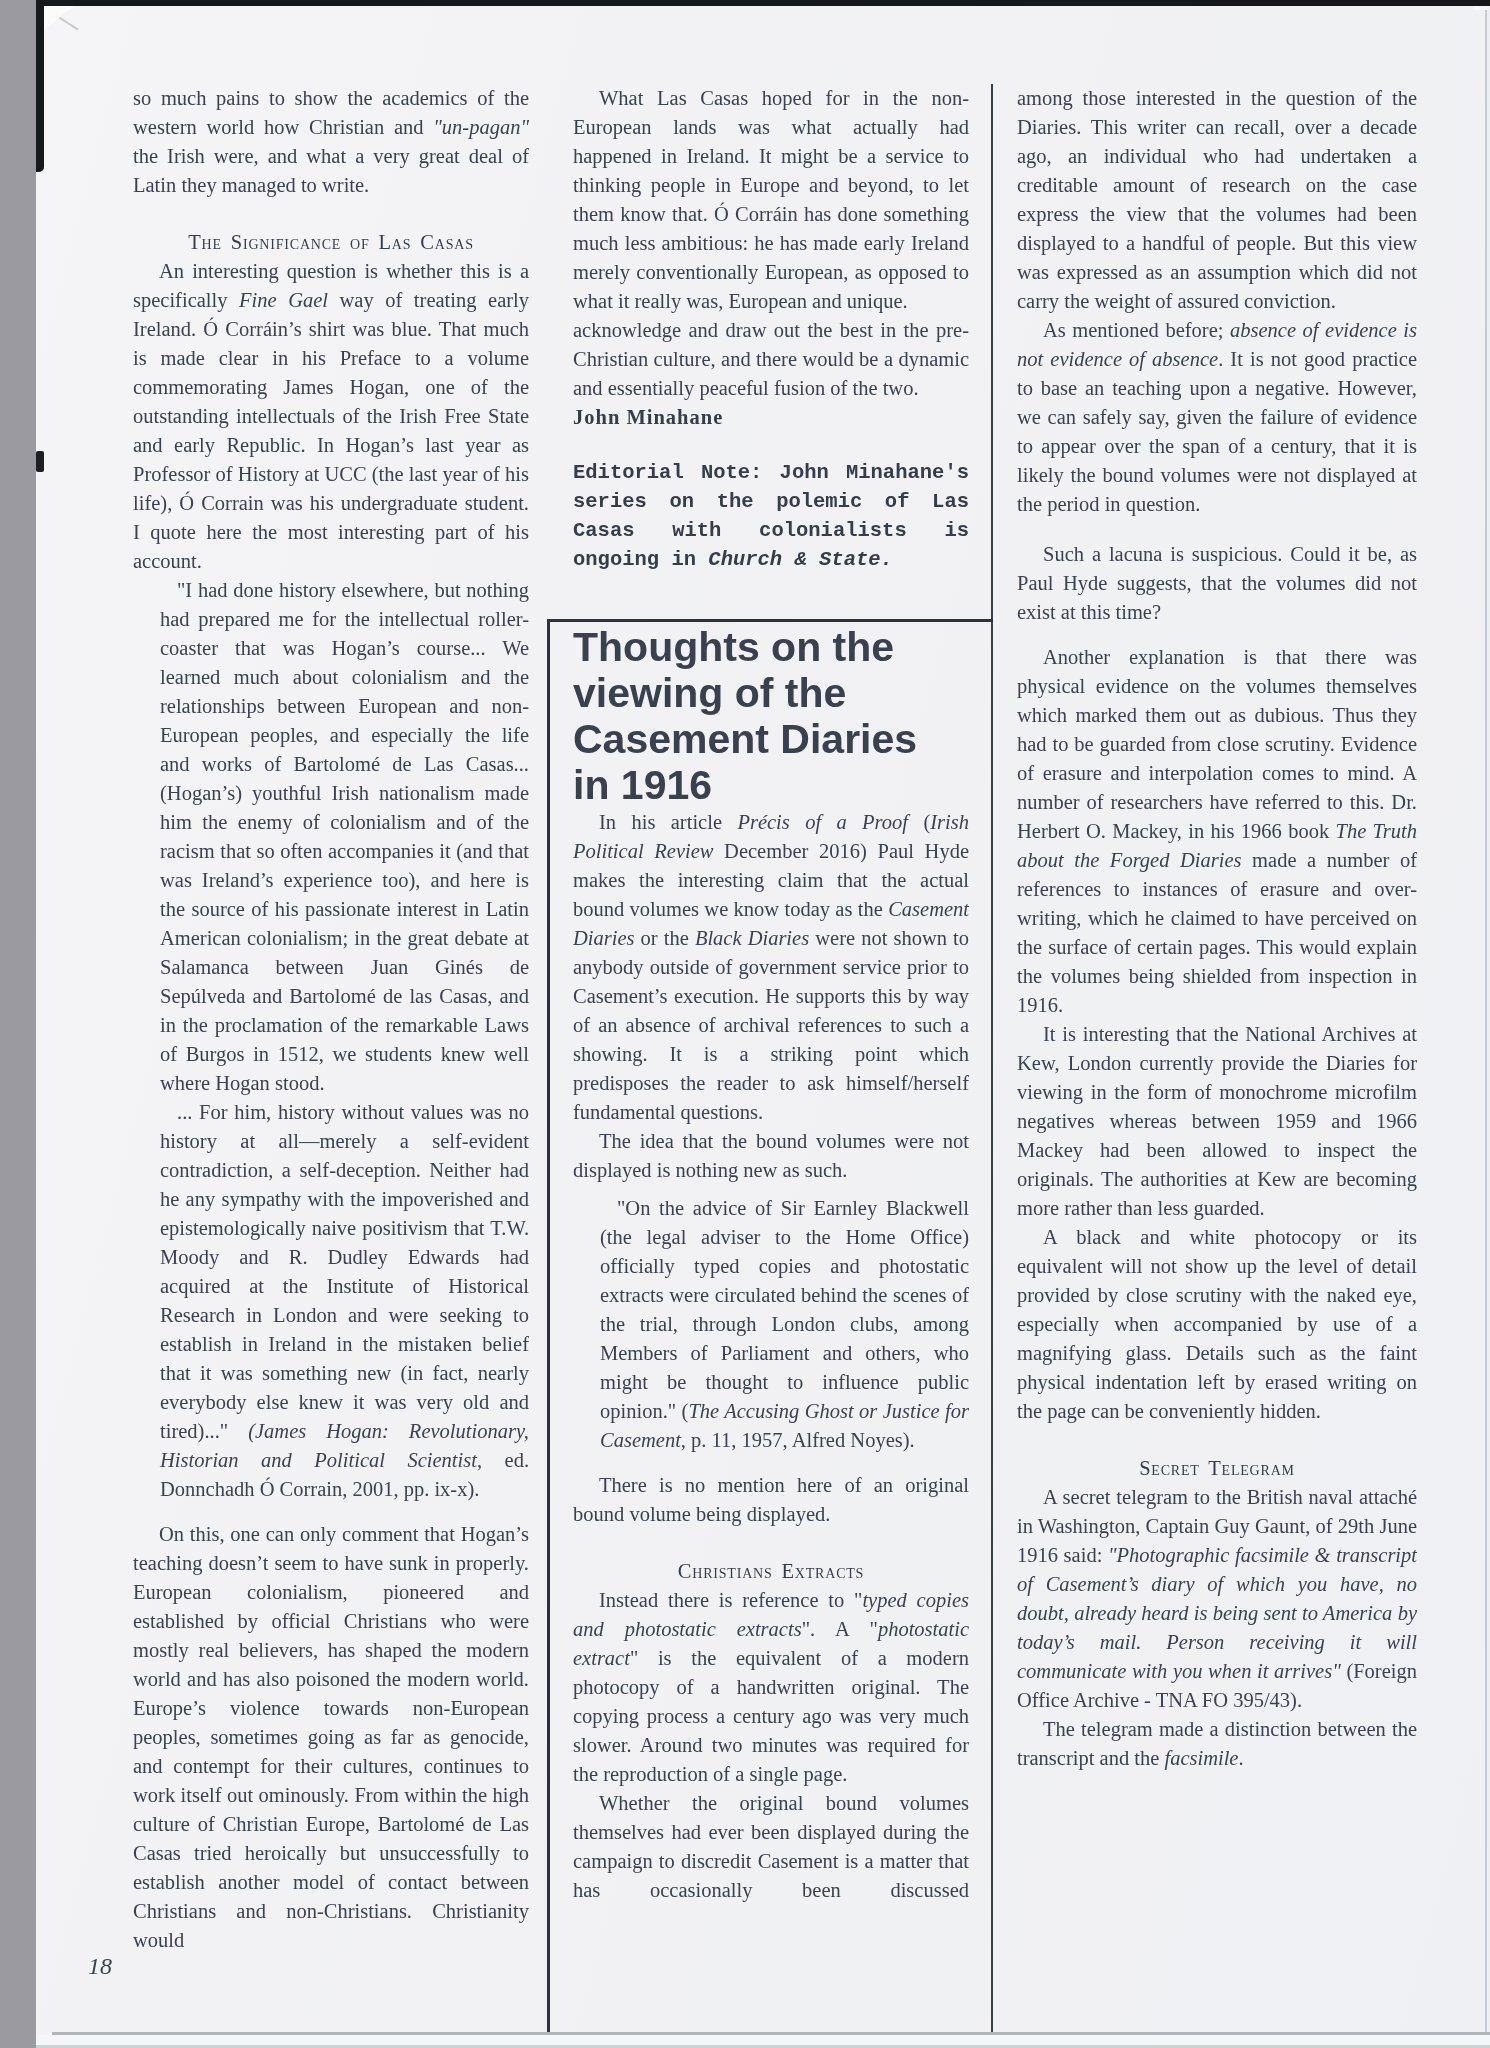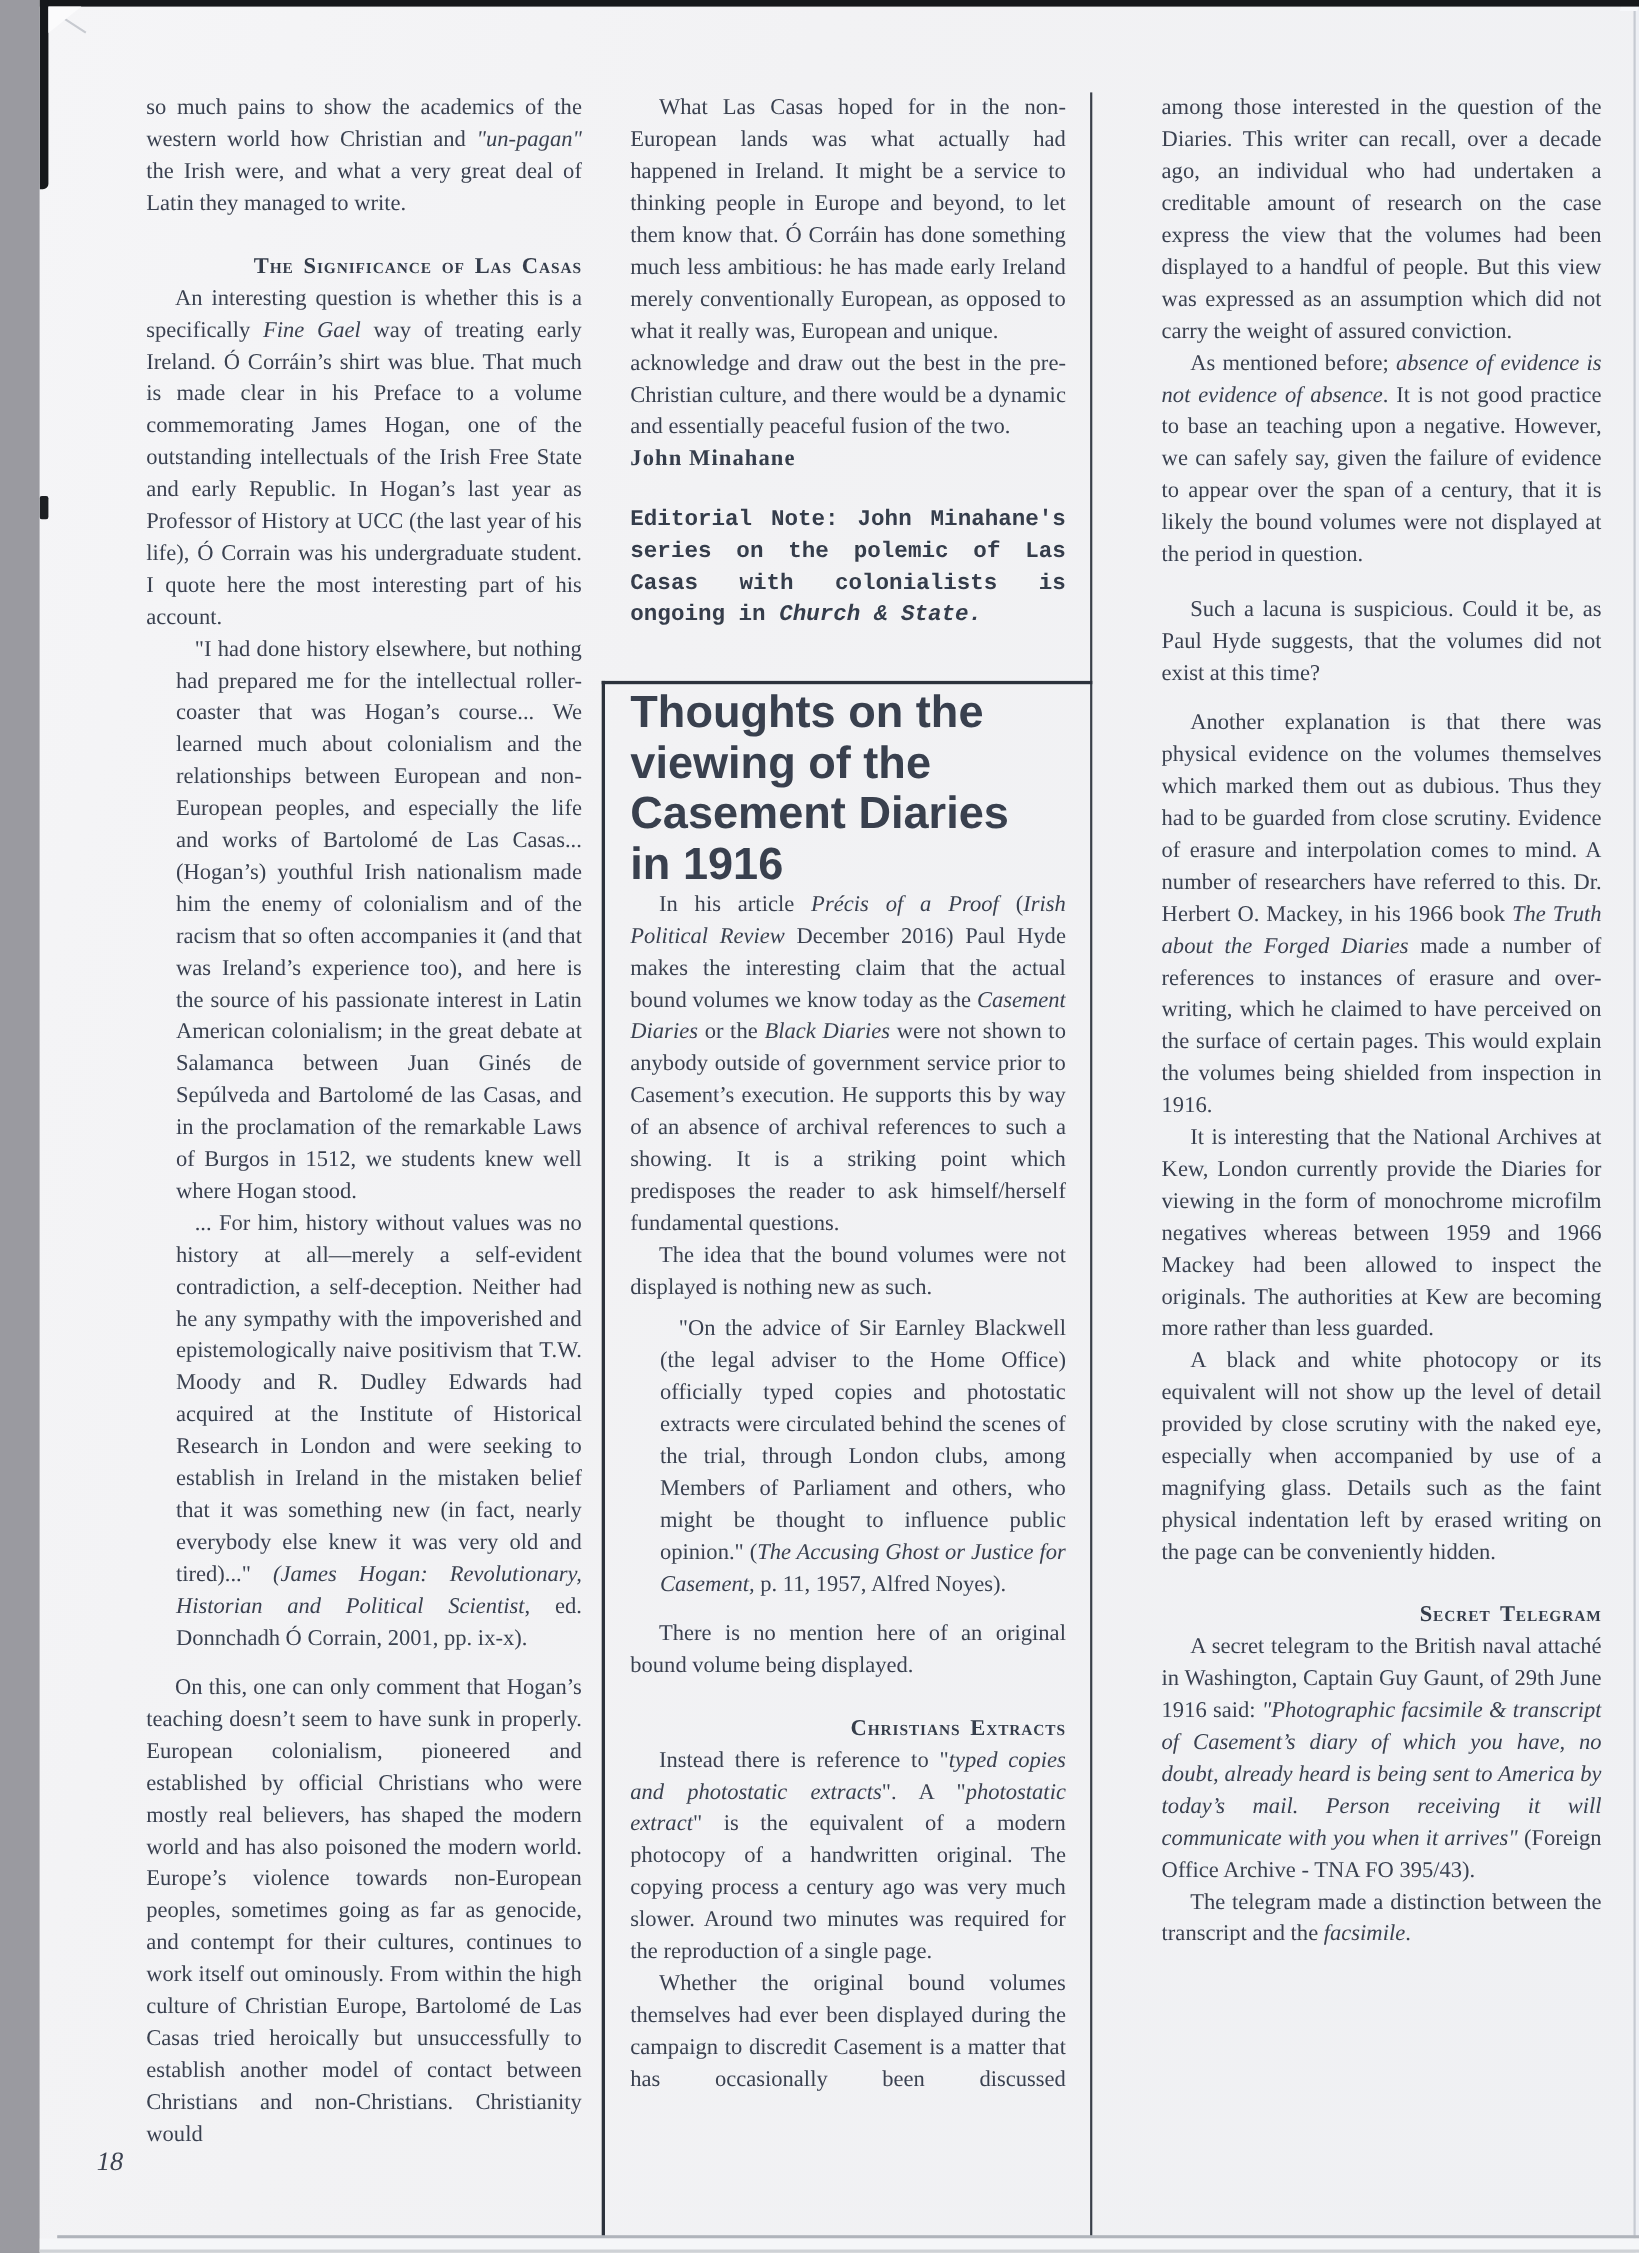--- a/index.html
+++ b/index.html
@@ -22,30 +22,30 @@
   .bottom-hair{position:absolute;left:0;top:2045px;width:1490px;height:3px;background:#cfd2d6;}
   
   .divider{position:absolute;left:955px;top:84px;width:2px;height:1950px;background:#3a404a;}
   .box-border-left{position:absolute;left:511px;top:619px;width:3px;height:1414px;background:#2c323c;}
   .box-border-top{position:absolute;left:511px;top:619px;width:446px;height:3px;background:#2c323c;}
   
   .col{position:absolute;top:84px;height:1950px;overflow:hidden;text-align:justify;
        font-size:20.5px;line-height:29px;}
   .col-left{left:97px;width:396px;}
   .col-mid{left:537px;width:396px;}
-  .col-right{left:1020px;width:400px;}
+  .col-right{left:981px;width:400px;}
   .para{margin:0;}
   .indent{text-indent:26px;}
   .quote{margin-left:27px;}
   .qindent{text-indent:17px;}
   .gap-sm{margin-top:9px;}
   .gap-md{margin-top:16px;}
   .gap-lg{margin-top:21px;}
   .jlast{text-align-last:justify;}
-  .subhead{margin:28px 0 0 0;font-weight:bold;font-variant:small-caps;text-align:right;
+  .subhead{margin:28px 0 0 0;font-weight:normal;font-variant:small-caps;text-align:center;
            letter-spacing:0.8px;word-spacing:3px;color:#353d4b;}
   .byline{margin:0;font-weight:bold;letter-spacing:1px;color:#353d4b;}
   .note{margin:26px 0 0 0;font-weight:bold;color:#353d4b;font-family:Liberation Mono, monospace;}
   .box-title{margin:50px 0 0 0;font-family:"Liberation Sans", sans-serif;font-weight:bold;
              font-size:41px;line-height:46px;color:#39404e;text-align:left;}
   .it{font-style:italic;}
   .page-num{position:absolute;left:52px;top:1953px;font-size:24px;color:#3a4150;font-style:italic;}
 </style>
 </head>
 <body>

